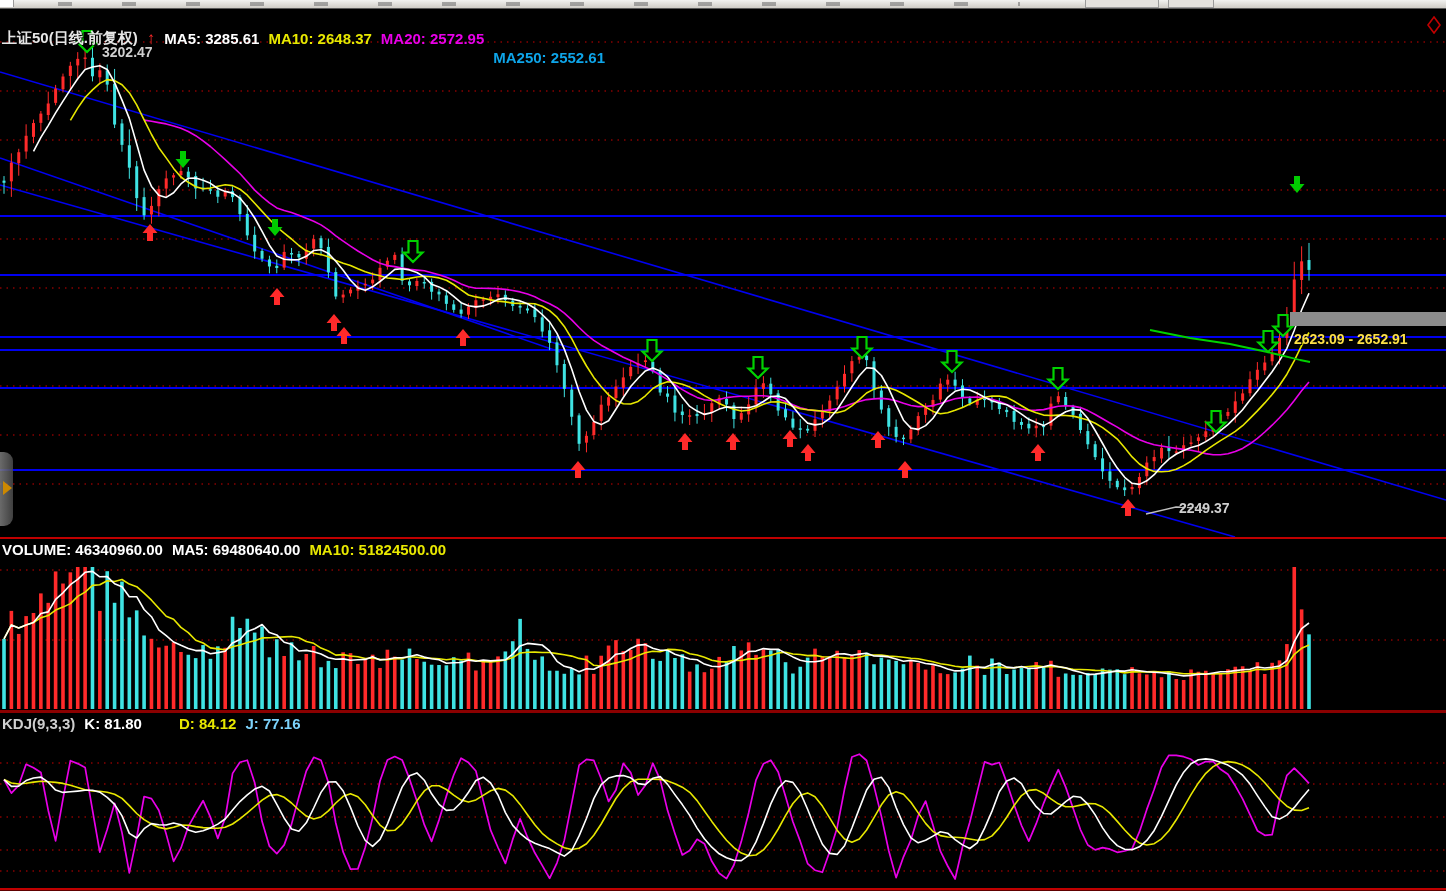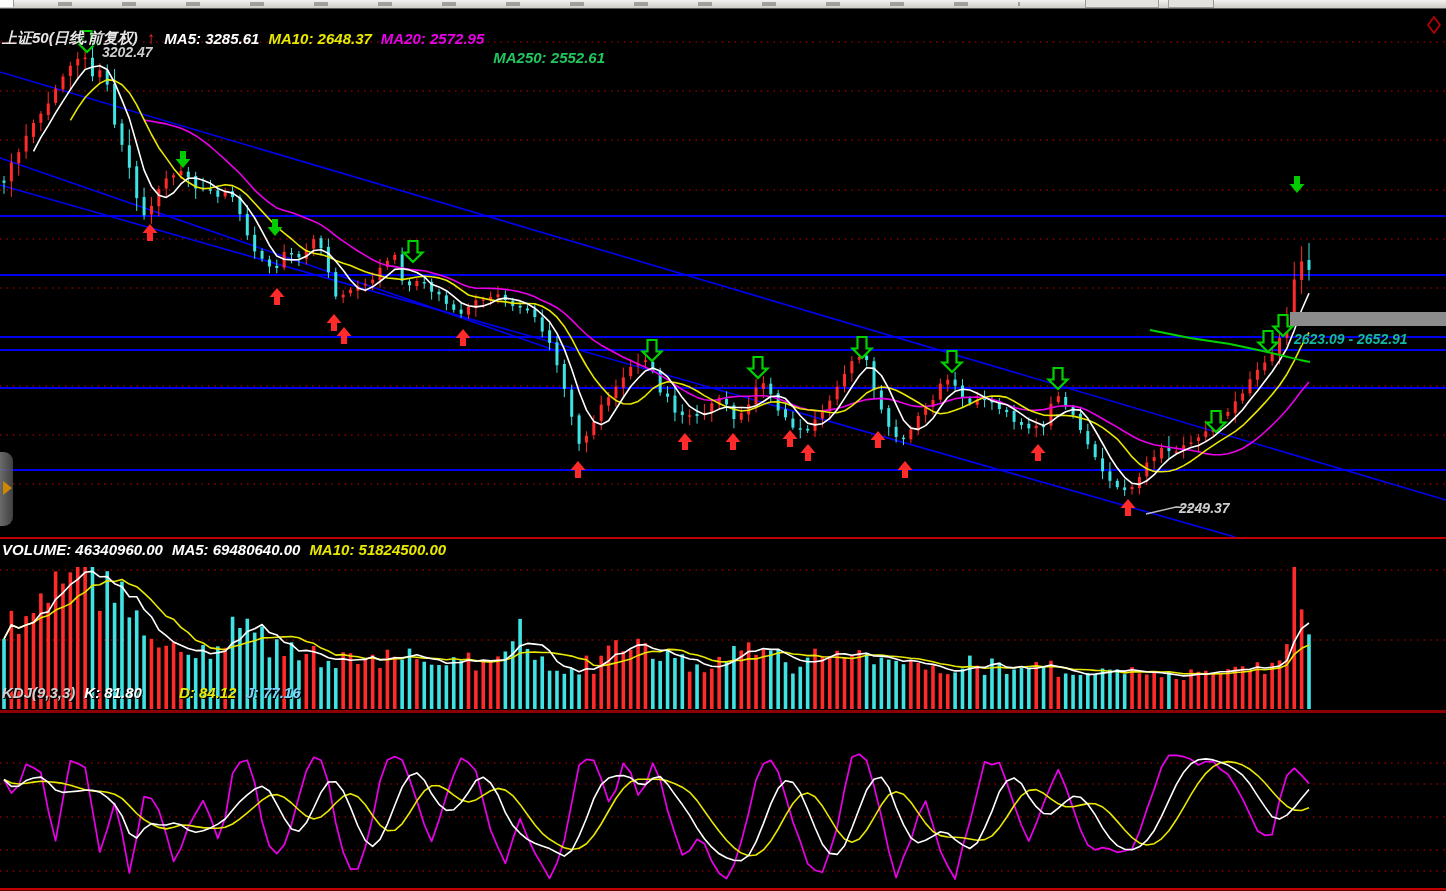--- a/index.html
+++ b/index.html
@@ -1,36 +1,36 @@
 <!DOCTYPE html>
 <html><head>
 <meta charset="utf-8">
 <style>
   html,body{margin:0;padding:0;background:#000;width:1446px;height:891px;overflow:hidden;
     font-family:"Liberation Sans","DejaVu Sans",sans-serif;}
-  #stage{position:relative;width:1292px;height:891px;background:#000;font-style:italic;}
+  #stage{position:relative;width:1292px;height:891px;background:#000;}
   
   #toolbar{position:absolute;left:0;top:0;width:1446px;height:8px;
     background:linear-gradient(#f2f2f0,#cfccc6);border-bottom:1px solid #5a5a5a;}
   #toolbar .whitebox{position:absolute;left:0;top:0;width:13px;height:7px;background:#fff;border-right:1px solid #9a9a9a;}
   #toolbar .remnant{position:absolute;top:0;height:7px;background:#e4e2de;border:1px solid #9a9a9a;border-top:none;}
   #toolbar .glyphs{position:absolute;left:20px;top:2px;width:1000px;height:4px;
     background:repeating-linear-gradient(90deg,transparent 0 38px,#6b6b6b 38px 52px,transparent 52px 64px);opacity:.55;}
   #chart-svg{position:absolute;left:0;top:0;}
   
   .hud{position:absolute;display:flex;align-items:center;gap:9px;white-space:nowrap;
     font-weight:700;font-size:15px;letter-spacing:0px;text-shadow:1px 1px 0 #000;}
   .hud span{display:inline-block;}
   #price-header{left:2px;top:11px;}
   #vol-header{left:2px;top:541px;}
-  #kdj-header{left:2px;top:684px;}
+  #kdj-header{left:2px;top:715px;}
   .lbl-float{position:absolute;font-weight:700;font-size:14px;color:#cfcfcf;text-shadow:1px 1px 0 #000;white-space:nowrap;}
   #peak-label{left:102px;top:44px;}
   #low-label{left:1179px;top:500px;}
-  #range-label{left:1294px;top:331px;color:#14b8a6;}
+  #range-label{left:1294px;top:331px;color:#fde047;}
   #range-bar{position:absolute;left:1290px;top:312px;width:156px;height:14px;background:#8c8c8c;}
   
   #side-tab{position:absolute;left:0;top:452px;width:13px;height:74px;
     background:linear-gradient(90deg,#7d7d7d,#4b4b4b);border-radius:0 9px 9px 0;opacity:.85;}
   #side-tab .tri{position:absolute;left:3px;top:29px;width:0;height:0;
     border-left:9px solid #f0a000;border-top:7px solid transparent;border-bottom:7px solid transparent;}
   #diamond-icon{position:absolute;left:1425px;top:16px;}
   .up-arrow-glyph{font-size:17px;line-height:15px;}
 </style>
 </head>
@@ -648,21 +648,21 @@
       <rect x="0" y="710" width="1446" height="3" fill="#8b0000"></rect>
       <rect x="0" y="888" width="1446" height="2.5" fill="#c00000"></rect>
     </svg>
 
   <div class="hud" id="price-header">
     <span style="color: rgb(230, 230, 230);">上证50(日线.前复权)</span>
     <span class="up-arrow-glyph" style="color: rgb(255, 42, 42);">↑</span>
     <span style="color: rgb(255, 255, 255);"><span>MA5:</span> <span>3285.61</span></span>
     <span style="color: rgb(232, 232, 0);"><span>MA10:</span> <span>2648.37</span></span>
     <span style="color: rgb(232, 0, 232);"><span>MA20:</span> <span>2572.95</span></span>
-    <span style="color: #22c55e; margin-top: 38px;"><span>MA250:</span> <span>2552.61</span></span>
+    <span style="color: #0ea5e9; margin-top: 38px;"><span>MA250:</span> <span>2552.61</span></span>
   </div>
 
   <div class="lbl-float" id="peak-label">3202.47</div>
   <div class="lbl-float" id="low-label">2249.37</div>
   <div id="range-bar"></div>
   <div class="lbl-float" id="range-label">2623.09 - 2652.91</div>
 
   <div class="hud" id="vol-header">
     <span style="color: rgb(255, 255, 255);"><span>VOLUME:</span> <span>46340960.00</span></span>
     <span style="color: rgb(255, 255, 255);"><span>MA5:</span> <span>69480640.00</span></span>

